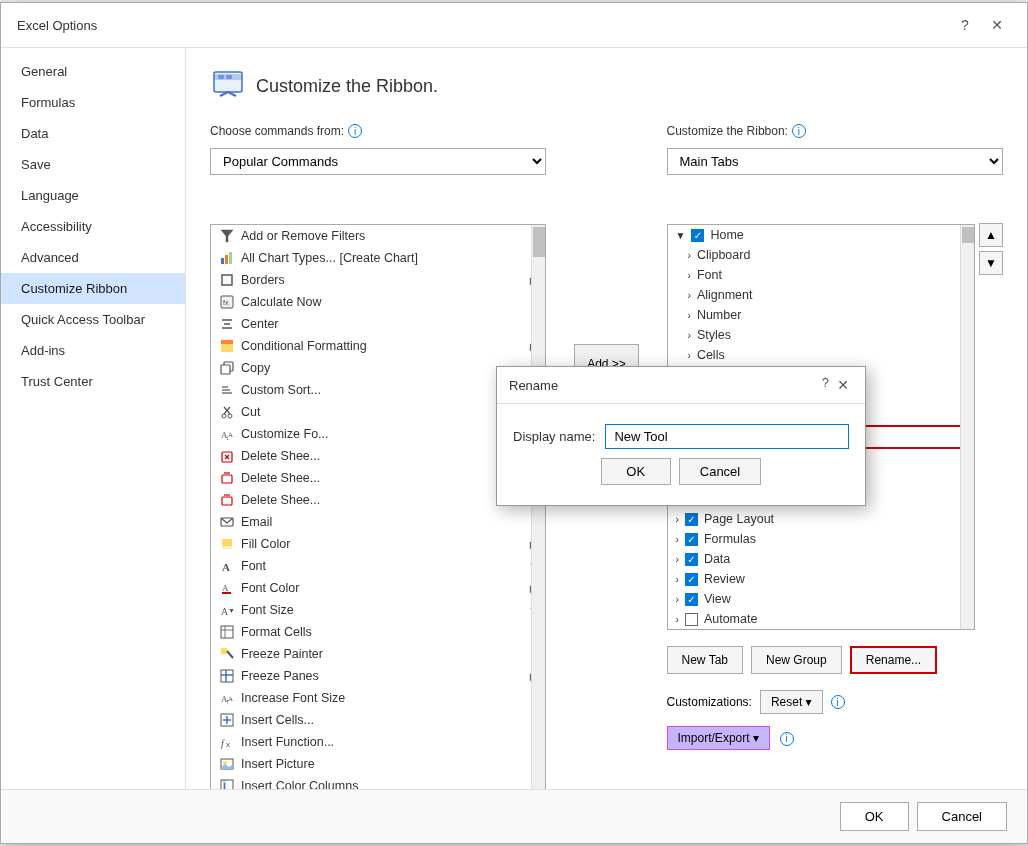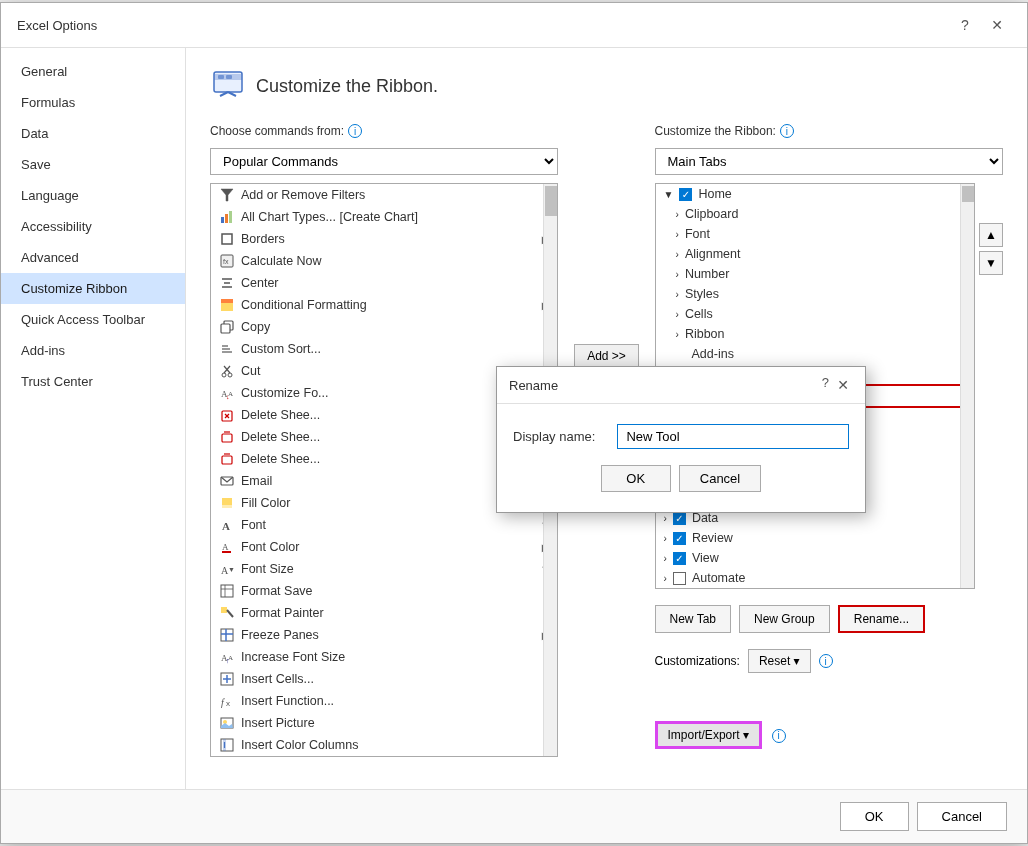--- a/index.html
+++ b/index.html
@@ -9,47 +9,47 @@
     .title-bar-left { display: flex; align-items: center; gap: 8px; font-size: 13px; color: #333; }
     .title-bar-controls { display: flex; gap: 4px; }
     .title-btn { width: 28px; height: 24px; border: none; background: transparent; cursor: pointer; font-size: 14px; color: #555; display: flex; align-items: center; justify-content: center; }
     .content { display: flex; flex: 1; overflow: hidden; }
     .sidebar { width: 185px; background: #fff; border-right: 1px solid #e0e0e0; padding: 8px 0; }
     .sidebar-item { padding: 8px 20px; cursor: pointer; color: #333; font-size: 13px; }
     .sidebar-item.active { background: #d0e4ff; color: #1a1a1a; font-weight: 500; }
     .main { flex: 1; padding: 20px 24px; overflow: auto; position: relative; }
     .page-title { font-size: 18px; font-weight: 400; color: #333; margin-bottom: 20px; display: flex; align-items: center; gap: 10px; }
     .page-title-icon { width: 36px; height: 36px; display: flex; align-items: center; justify-content: center; }
-    .two-col { display: flex; gap: 4px; flex: 1; }
+    .two-col { display: flex; gap: 16px; flex: 1; }
     .col-left { flex: 1; display: flex; flex-direction: column; gap: 8px; }
     .col-right { flex: 1; display: flex; flex-direction: column; gap: 8px; }
     .col-label { font-size: 12px; color: #333; margin-bottom: 2px; display: flex; align-items: center; gap: 4px; }
     .info-icon { width: 14px; height: 14px; border-radius: 50%; border: 1px solid #0078d4; color: #0078d4; font-size: 10px; display: inline-flex; align-items: center; justify-content: center; cursor: pointer; }
     select { width: 100%; padding: 4px 8px; border: 1px solid #aaa; font-size: 13px; background: #fff; cursor: pointer; }
-    .list-container { border: 1px solid #aaa; flex: 1; overflow-y: auto; background: #fff; position: relative; min-height: 400px; }
+    .list-container { border: 1px solid #aaa; flex: 1; overflow-y: auto; background: #fff; position: relative; min-height: 400px; margin-top: 41px; }
     .list-item { padding: 3px 8px; cursor: pointer; display: flex; align-items: center; gap: 6px; font-size: 12.5px; color: #333; white-space: nowrap; overflow: hidden; }
     .list-item-icon { width: 16px; height: 16px; flex-shrink: 0; display: flex; align-items: center; justify-content: center; }
     .list-item-arrow { margin-left: auto; color: #666; font-size: 10px; }
-    .middle-btn { padding: 4px 12px; border: 1px solid #aaa; background: #f0f0f0; cursor: pointer; font-size: 12px; white-space: nowrap; }
+    .middle-btn { padding: 12px 12px; border: 1px solid #aaa; background: #f0f0f0; cursor: pointer; font-size: 12px; white-space: nowrap; }
     .bottom-btns-row { display: flex; gap: 8px; margin-top: 8px; }
     .bottom-btn { padding: 5px 14px; border: 1px solid #aaa; background: #f5f5f5; cursor: pointer; font-size: 12px; }
     .right-arrow-btns { display: flex; flex-direction: column; gap: 4px; margin-left: 4px; margin-top: 40px; }
     .arrow-btn { width: 24px; height: 24px; border: 1px solid #aaa; background: #f5f5f5; cursor: pointer; display: flex; align-items: center; justify-content: center; font-size: 12px; }
     .customizations-row { display: flex; align-items: center; gap: 8px; margin-top: 8px; font-size: 12px; }
     .reset-btn { padding: 4px 10px; border: 1px solid #aaa; background: #f5f5f5; cursor: pointer; font-size: 12px; }
-    .import-export-btn { padding: 4px 10px; border: 3px solid #d946ef; background: #e5e5e5; cursor: pointer; font-size: 12px; margin-top: 36px; }
+    .import-export-btn { padding: 4px 10px; border: 1px solid #d946ef; background: #c4b5fd; cursor: pointer; font-size: 12px; }
     .dialog-footer { display: flex; justify-content: flex-end; gap: 8px; padding: 12px 20px; border-top: 1px solid #e0e0e0; background: #f9f9f9; }
     .dialog-btn { padding: 6px 24px; border: 1px solid #aaa; background: #fff; cursor: pointer; font-size: 13px; }
     .modal { width: 370px; background: #fff; border: 1px solid #999; box-shadow: 4px 4px 16px rgba(0,0,0,0.3); position: absolute; top: 318px; left: 310px; pointer-events: all; }
     .modal-title-bar { background: #fff; padding: 8px 12px; display: flex; align-items: center; justify-content: space-between; border-bottom: 1px solid #e0e0e0; }
     .modal-title { font-size: 13px; font-weight: 400; color: #333; }
     .modal-controls { display: flex; gap: 4px; }
     .modal-close-btn { width: 20px; height: 20px; border: none; background: transparent; cursor: pointer; font-size: 14px; color: #555; display: flex; align-items: center; justify-content: center; }
     .modal-body { padding: 20px 16px; }
-    .modal-field-row { display: flex; align-items: center; gap: 22px; margin-bottom: 16px; }
+    .modal-field-row { display: flex; align-items: center; gap: 10px; margin-bottom: 9px; }
     .modal-field-label { font-size: 13px; color: #333; white-space: nowrap; }
     .modal-input { flex: 1; padding: 4px 8px; border: 1px solid #0078d4; font-size: 13px; outline: none; border-radius: 0; }
     .modal-btn-row { display: flex; justify-content: center; gap: 8px; }
     .modal-btn { padding: 5px 20px; border: 1px solid #aaa; background: #f5f5f5; cursor: pointer; font-size: 13px; min-width: 70px; }
     .modal-question { color: #555; font-size: 13px; }
     
     .tree-item { padding: 3px 8px; cursor: pointer; display: flex; align-items: center; gap: 6px; font-size: 12.5px; color: #333; }
     .tree-child { padding-left: 20px; }
     .tree-grandchild { padding-left: 36px; }
     .checkbox { width: 13px; height: 13px; border: 1px solid #666; display: inline-flex; align-items: center; justify-content: center; font-size: 10px; flex-shrink: 0; background: #fff; }
@@ -287,30 +287,30 @@
               <span class="list-item-arrow" style="margin-left:auto;font-size:9px;color:#555;">▼</span>
             </div>
             <div class="list-item">
               <span class="list-item-icon">
                 <svg width="14" height="14" viewBox="0 0 14 14">
                     <rect x="1" y="1" width="12" height="12" fill="none" stroke="#555" stroke-width="1"></rect>
                     <line x1="1" y1="5" x2="13" y2="5" stroke="#555" stroke-width="0.8"></line>
                     <line x1="5" y1="1" x2="5" y2="13" stroke="#555" stroke-width="0.8"></line>
                   </svg>
               </span>
-              <span>Format Save</span>
+              <span>Format Cells</span>
             </div>
             <div class="list-item">
               <span class="list-item-icon">
                 <svg width="14" height="14" viewBox="0 0 14 14">
                     <rect x="1" y="1" width="6" height="6" fill="#ffd966"></rect>
                     <line x1="7" y1="4" x2="13" y2="11" stroke="#555" stroke-width="2"></line>
                   </svg>
               </span>
-              <span>Format Painter</span>
+              <span>Freeze Painter</span>
             </div>
             <div class="list-item">
               <span class="list-item-icon">
                 <svg width="14" height="14" viewBox="0 0 14 14">
                     <rect x="1" y="1" width="12" height="12" fill="none" stroke="#555" stroke-width="1"></rect>
                     <line x1="1" y1="6" x2="13" y2="6" stroke="#4472c4" stroke-width="1.5"></line>
                     <line x1="6" y1="1" x2="6" y2="13" stroke="#4472c4" stroke-width="1.5"></line>
                   </svg>
               </span>
               <span>Freeze Panes</span>

